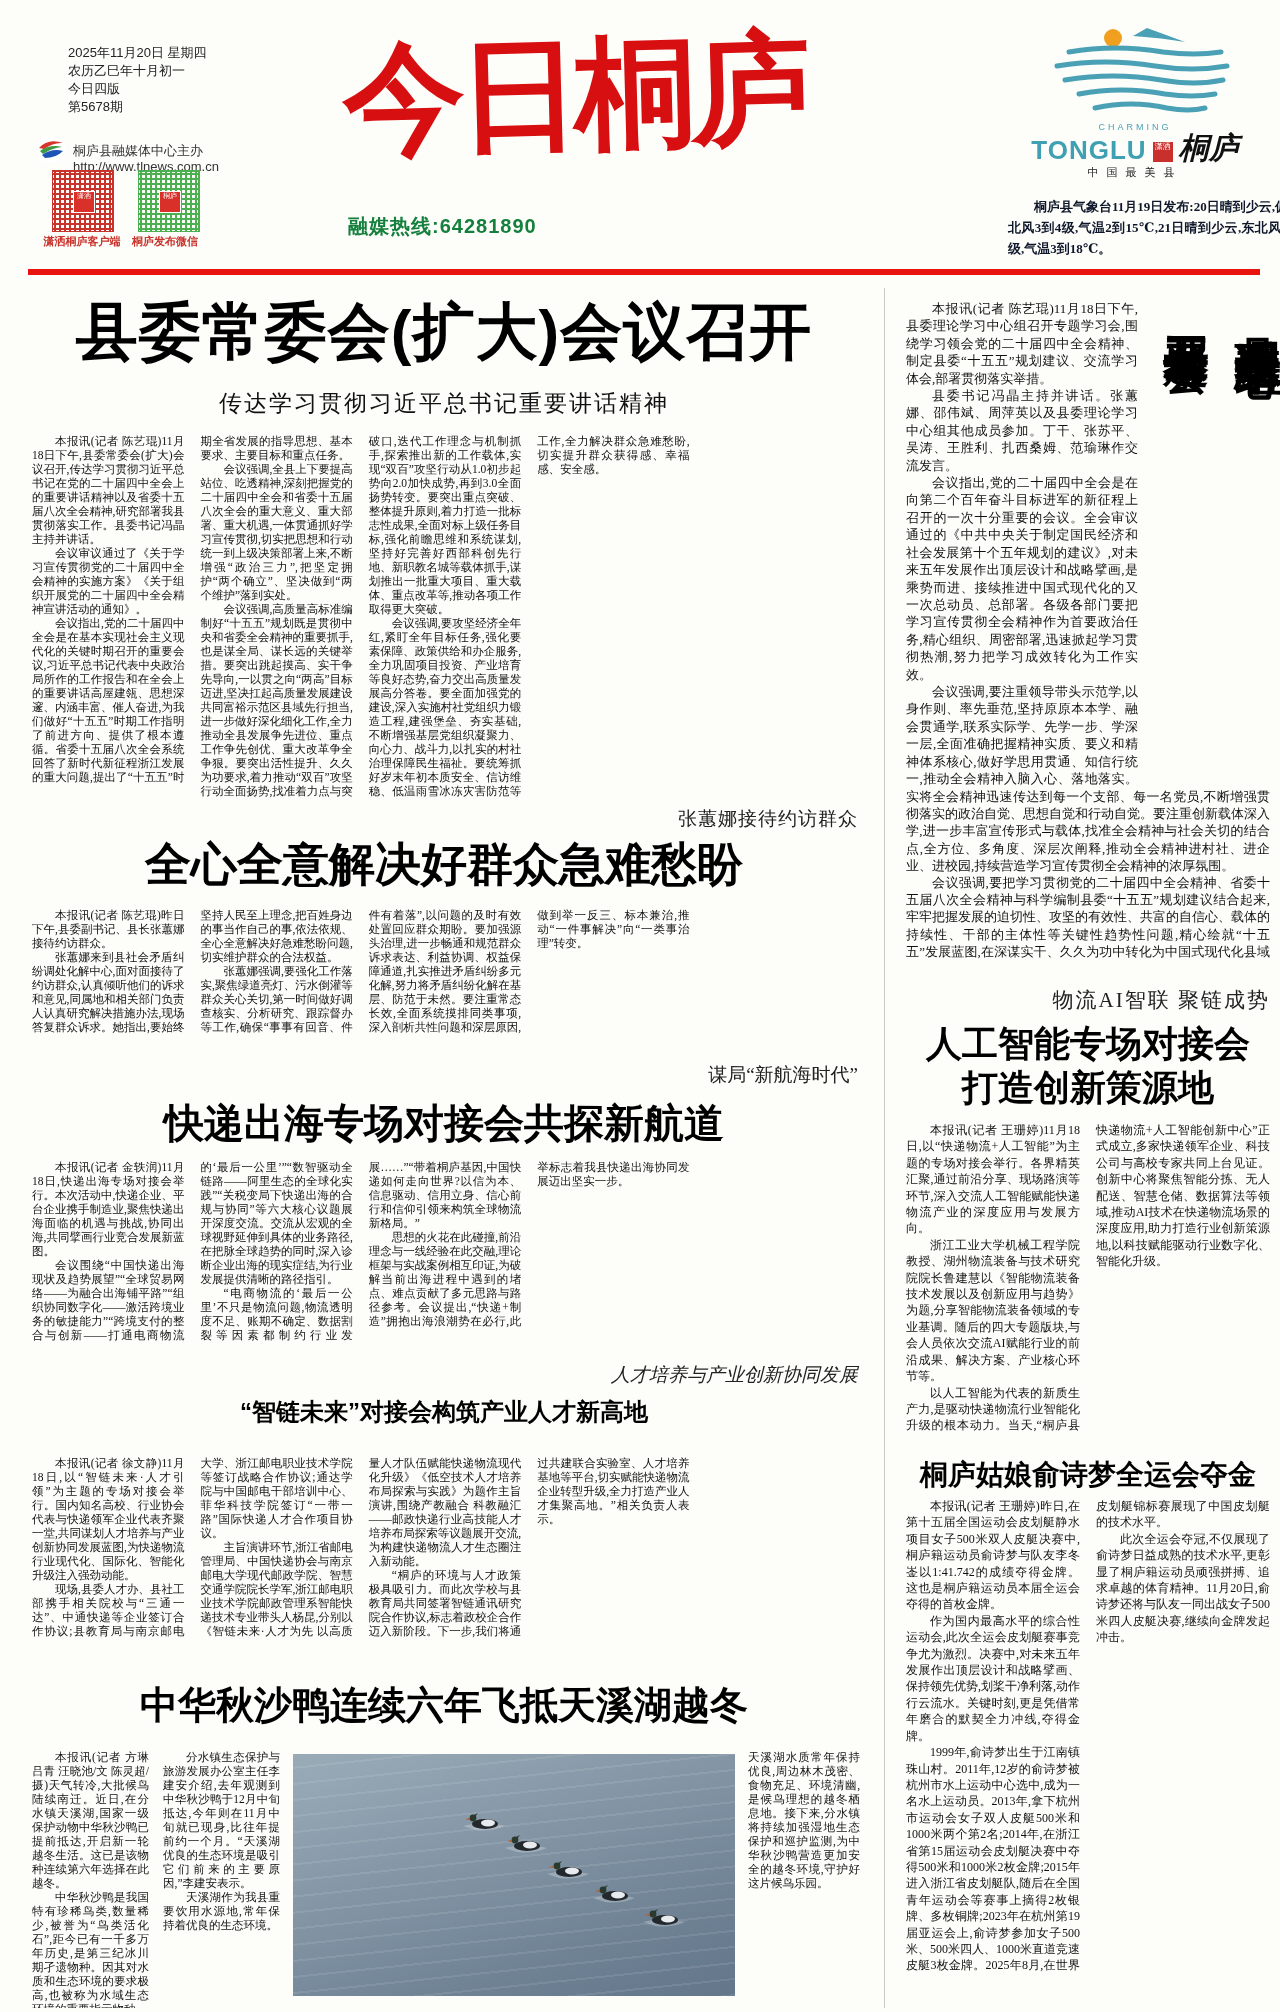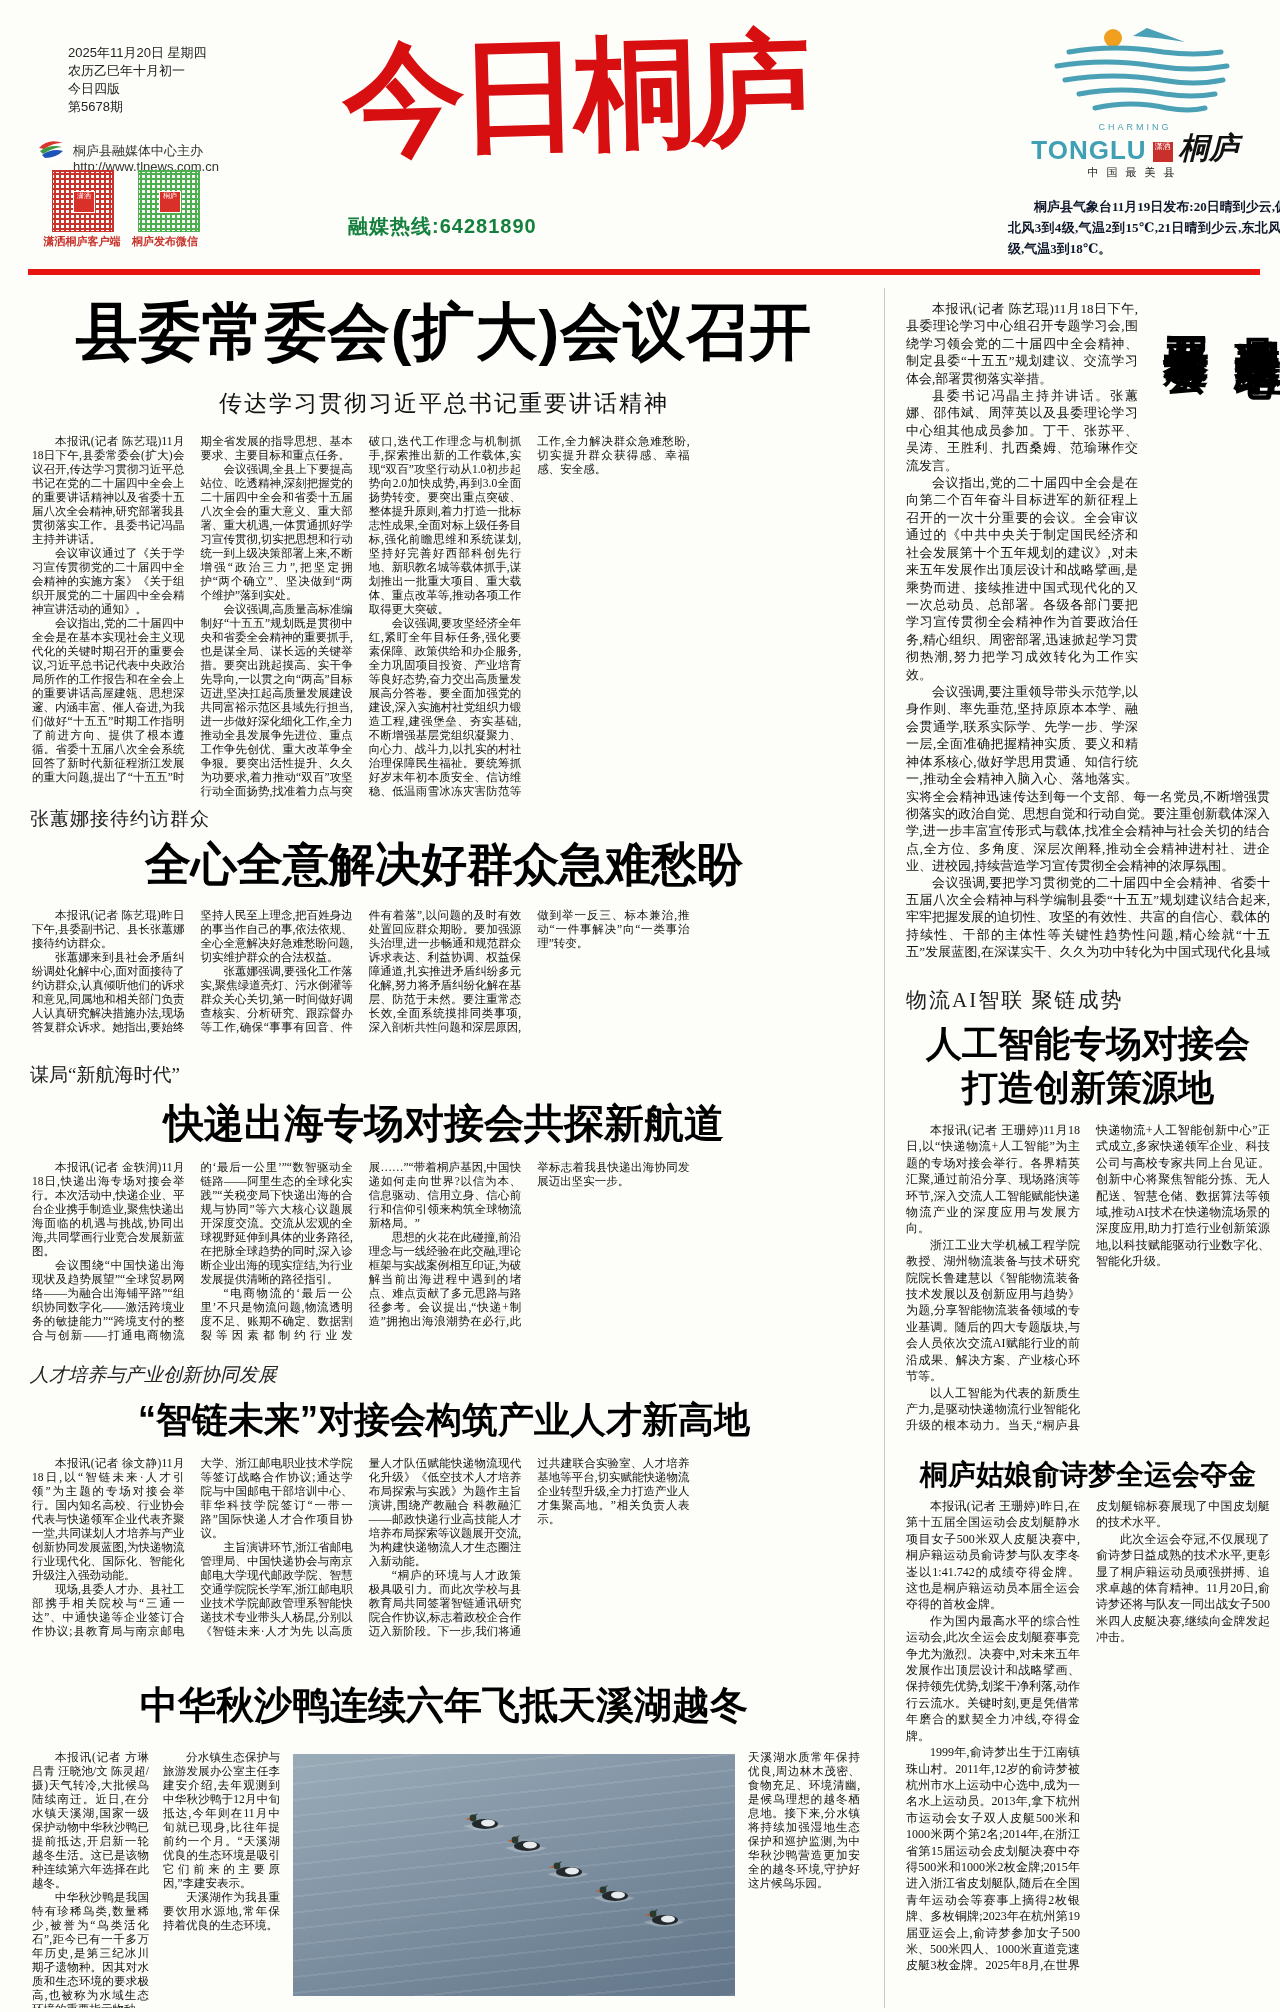--- a/index.html
+++ b/index.html
@@ -25,30 +25,30 @@
   .brand-row{display:flex;justify-content:center;align-items:flex-end;gap:6px;margin-top:2px;}
   .brand-charming{font-size:9px;letter-spacing:3px;color:#4aa0b5;font-family:"Liberation Sans","DejaVu Sans",sans-serif;}
   .brand-tonglu{font-size:26px;font-weight:bold;color:#3f9fb3;font-family:"Liberation Sans","DejaVu Sans",sans-serif;letter-spacing:1px;line-height:24px;}
   .brand-seal{width:20px;height:20px;background:#c9302c;color:#fff;font-size:8px;line-height:10px;text-align:center;}
   .brand-script{font-size:30px;font-weight:bold;font-style:italic;color:#111;line-height:28px;}
   .brand-slogan{font-size:11px;letter-spacing:8px;color:#222;margin-top:3px;}
   .weather{left:992px;top:196px;width:280px;font-size:13px;line-height:21px;font-weight:bold;color:#0f172a;
            text-align:justify;text-indent:2em;margin-left:16px;}
   .red-rule{left:28px;top:269px;width:1232px;height:6px;background:#e8140f;}
   
-  .kicker{text-align:left;color:#222;font-weight:normal;}
+  .kicker{text-align:right;color:#222;font-weight:normal;}
   .headline{text-align:center;font-family:"Liberation Sans","DejaVu Sans",sans-serif;font-weight:900;color:#000;white-space:nowrap;}
   .h1{left:30px;top:290px;width:828px;font-size:62px;letter-spacing:1px;}
   .h1sub{left:30px;top:388px;width:828px;text-align:center;font-size:23px;letter-spacing:2px;color:#111;}
   .k2{left:30px;top:806px;width:828px;font-size:19px;letter-spacing:1px;}
   .h2{left:30px;top:834px;width:828px;font-size:46px;}
   .k3{left:30px;top:1062px;width:828px;font-size:19px;}
   .h3{left:30px;top:1096px;width:828px;font-size:40px;}
   .k4{left:30px;top:1362px;width:828px;font-size:19px;font-style:italic;}
-  .h4{left:30px;top:1396px;width:828px;font-size:36px;}
+  .h4{left:30px;top:1396px;width:828px;font-size:24px;}
   .h5{left:30px;top:1680px;width:828px;font-size:38px;}
   
   .copy{font-size:11.5px;line-height:14px;text-align:justify;color:#111;
         column-gap:16px;column-fill:auto;overflow:hidden;}
   .copy p{margin:0;text-indent:2em;}
   .cont p:first-child{text-indent:0;}
   .a1body{left:32px;top:434px;width:826px;height:368px;column-count:5;}
   .a2body{left:32px;top:908px;width:826px;height:130px;column-count:5;}
   .a3body{left:32px;top:1160px;width:826px;height:190px;column-count:5;}
   .a4body{left:32px;top:1456px;width:826px;height:192px;column-count:5;}

